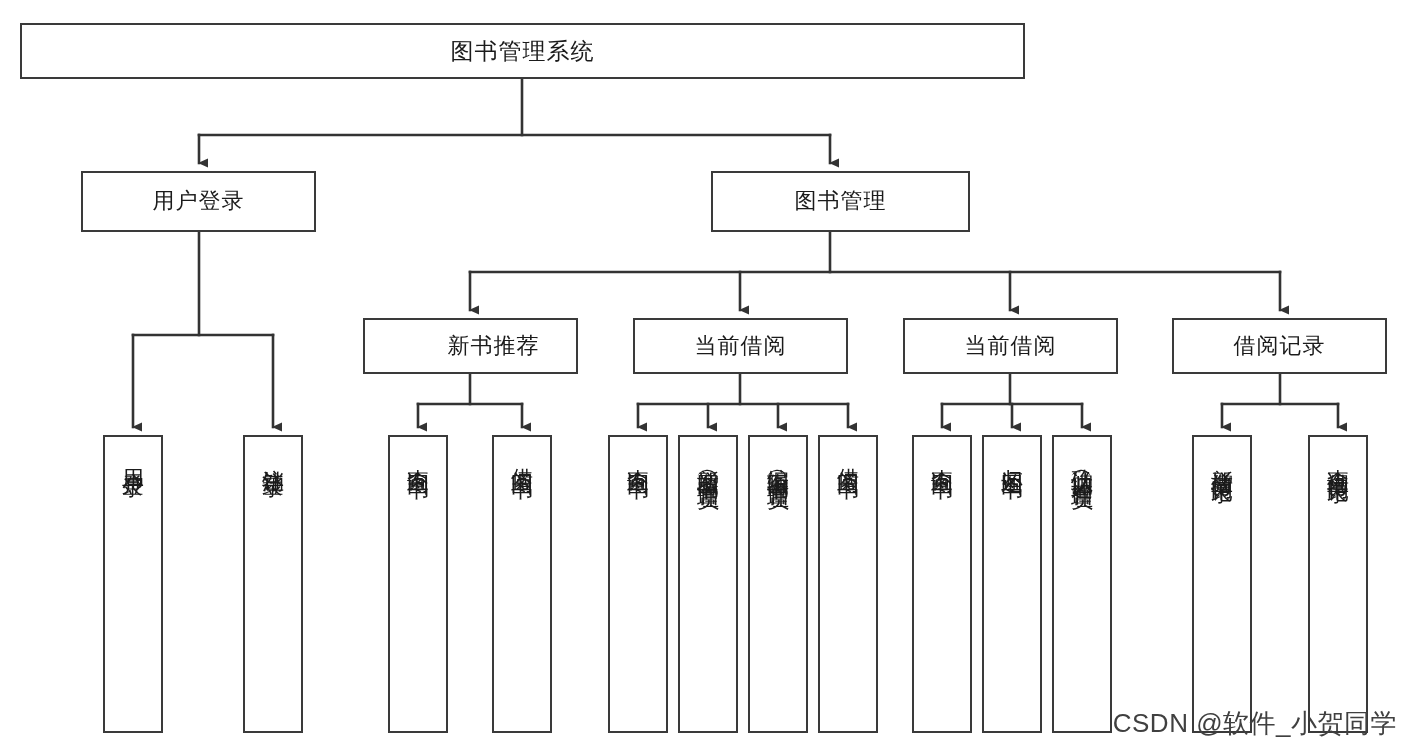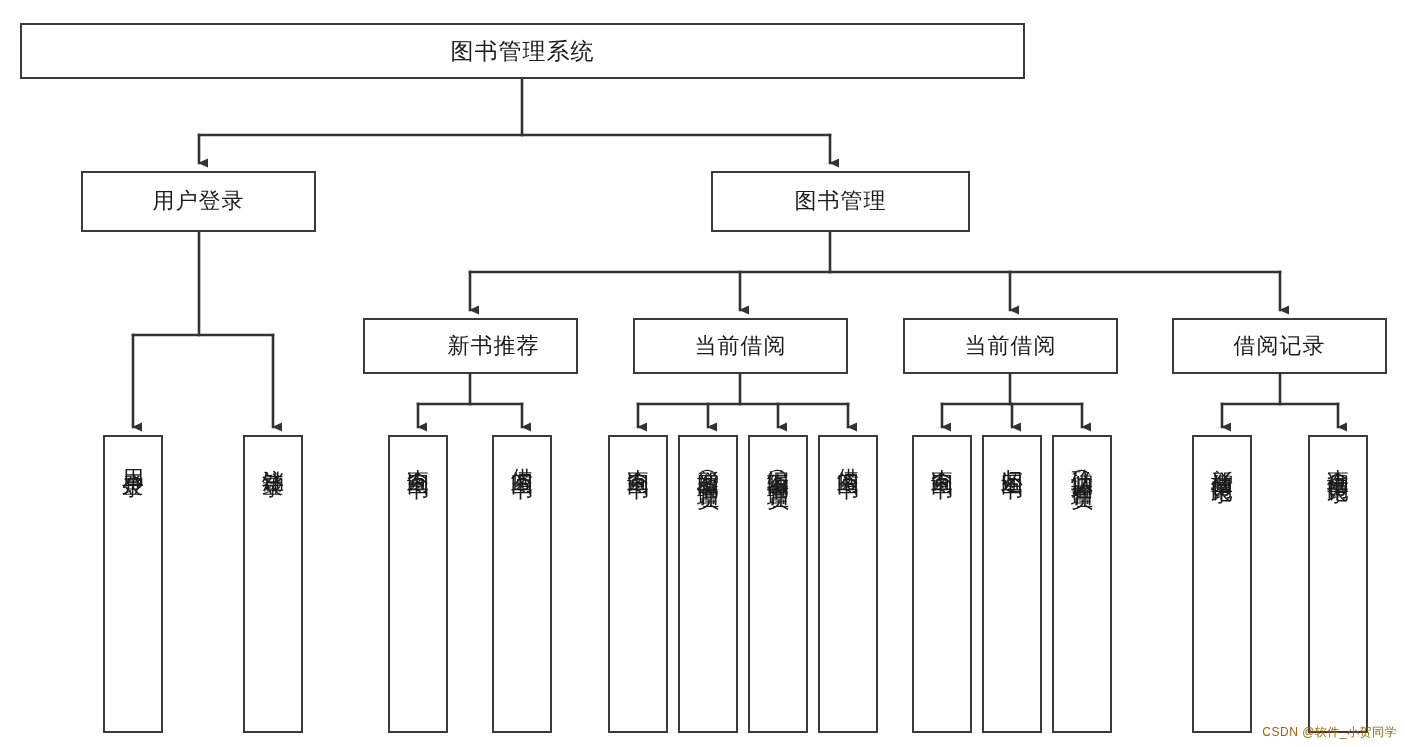--- a/index.html
+++ b/index.html
@@ -58,22 +58,22 @@
     font-size:22px;
     letter-spacing:3px;
     line-height:1;
     white-space:nowrap;
   }
   
   #watermark{
     position:absolute;
     right:8px;
     bottom:6px;
-    font-size:12px;
-    color:#a16207;
+    font-size:26px;
+    color:#404040;
     letter-spacing:0.5px;
     white-space:nowrap;
     z-index:8;
   }
 </style>
 </head>
 <body>
 
 <div id="diagram">
 

